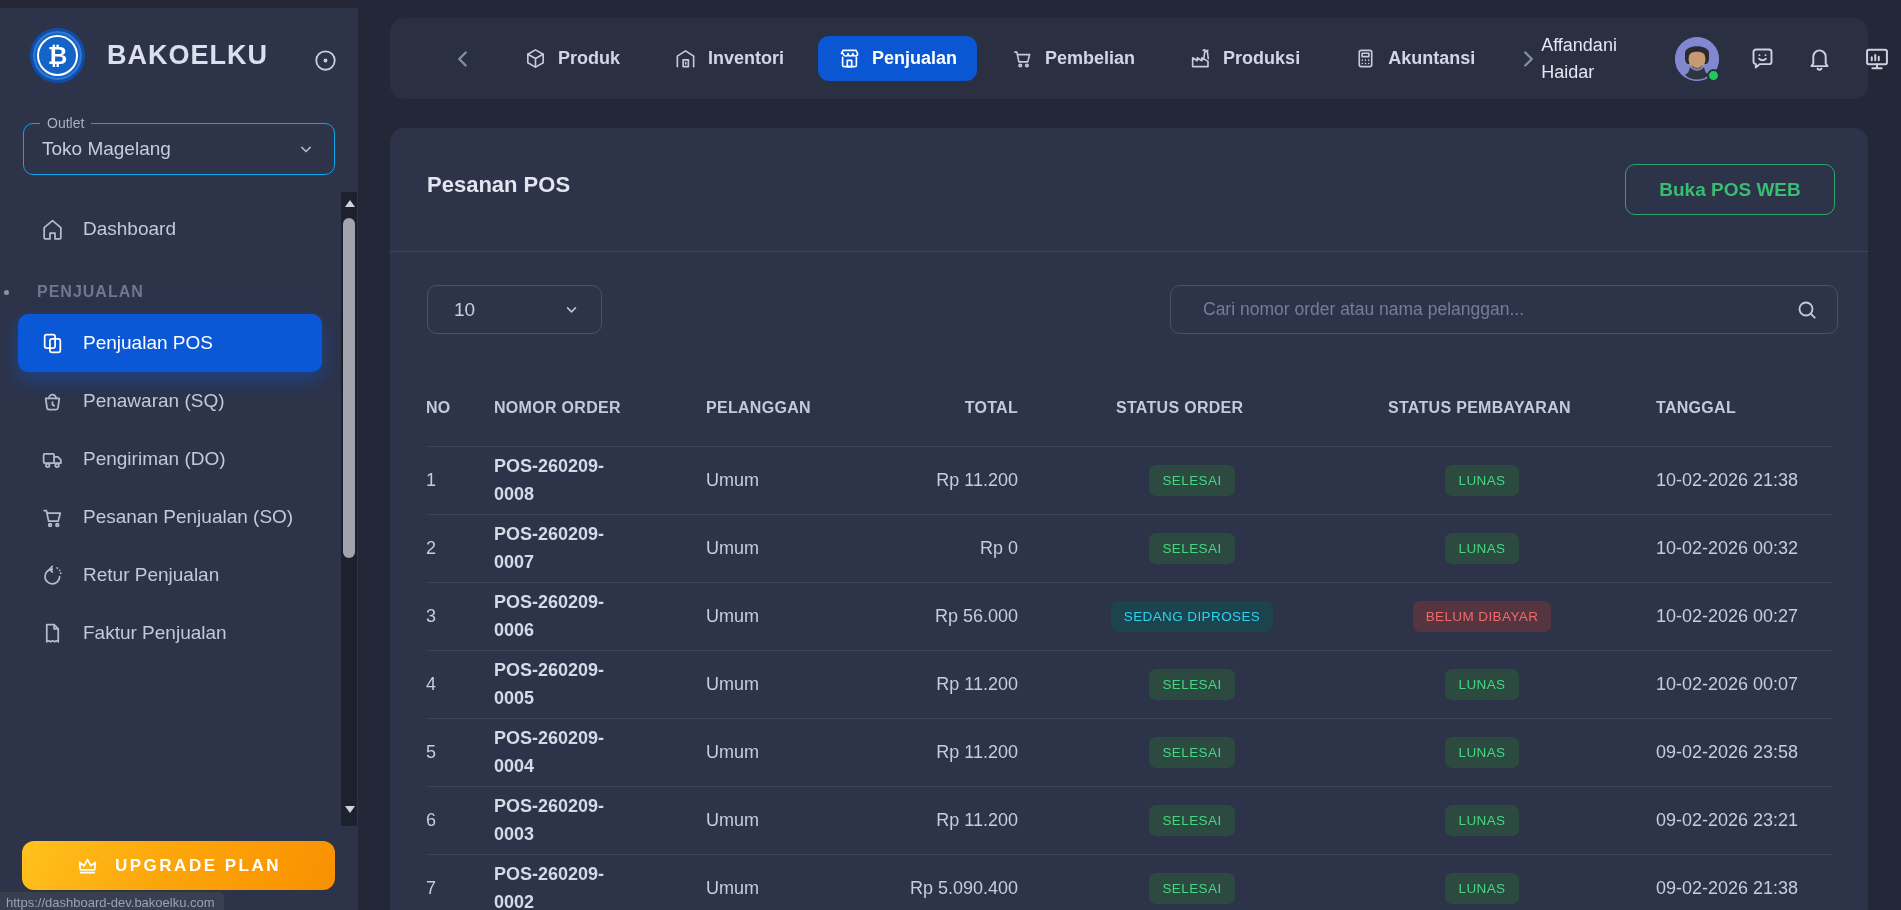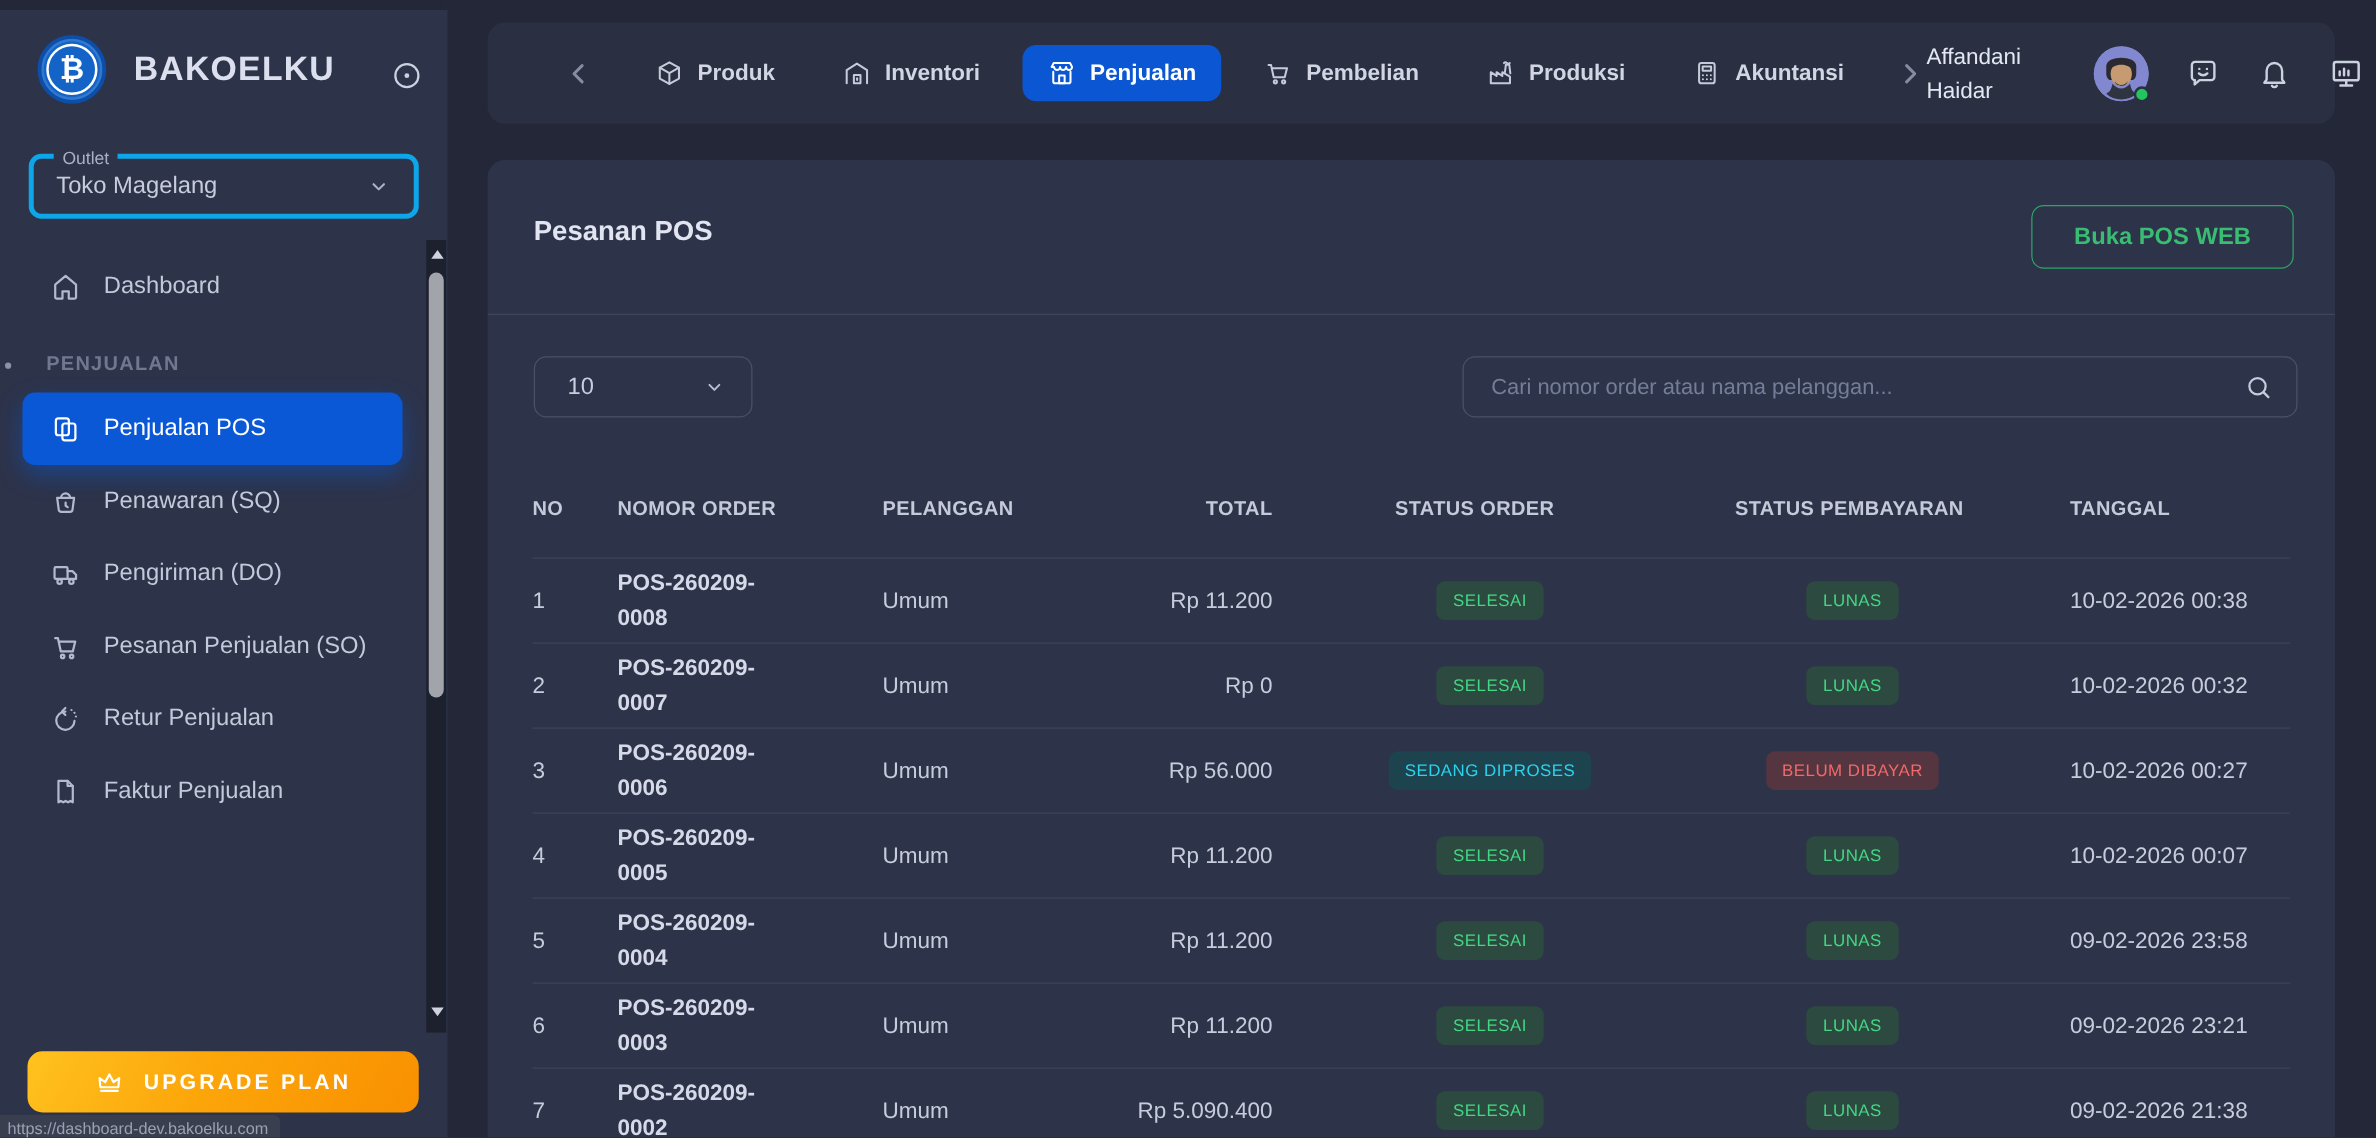--- a/index.html
+++ b/index.html
@@ -29,21 +29,21 @@
   .logo-ring {
     width:41px; height:41px; border-radius:50%; border:2px solid #fff;
     display:flex; align-items:center; justify-content:center;
   }
   .logo-b { color:#fff; font-size:24px; font-weight:bold; line-height:1; }
   .brand-name { margin-left:22px; font-size:27px; font-weight:bold; letter-spacing:1px; color:#dce0ee; }
   .collapse-btn { position:absolute; left:312px; top:47px; width:27px; height:27px; color:#ccd1e2; cursor:pointer; }
 
   .outlet-select {
     position:absolute; left:23px; top:123px; width:312px; height:52px;
-    border:4px solid #0ea5e9; border-radius:10px;
+    border:1px solid #0ea5e9; border-radius:10px;
     display:flex; align-items:center; padding:0 18px; cursor:pointer;
   }
   .outlet-label {
     position:absolute; top:-9px; left:16px; background:#2d3349; padding:0 7px;
     font-size:14px; color:#a9afc4;
   }
   .outlet-value { font-size:19px; color:#c7ccdd; }
   .outlet-select .chev { margin-left:auto; color:#aeb4c8; }
 
   .nav { position:absolute; left:0; top:200px; width:340px; display:flex; flex-direction:column; }
@@ -134,21 +134,21 @@
     position:absolute; left:37px; top:157px; width:175px; height:49px;
     border:1px solid #4a5168; border-radius:10px;
     display:flex; align-items:center; padding:0 20px 0 26px; cursor:pointer;
   }
   .page-size-value { font-size:19px; color:#c9cedf; }
   .page-size .chev { margin-left:auto; color:#b9bfd2; }
 
   .search-box {
     position:absolute; right:30px; top:157px; width:668px; height:49px;
     border:1px solid #4a5168; border-radius:10px;
-    display:flex; align-items:center; padding:0 18px 0 22px;
+    display:flex; align-items:center; padding:0 18px 0 32px;
   }
   .search-box input {
     flex:1; background:transparent; border:none; outline:none;
     font-family:"Liberation Sans",sans-serif; font-size:17.5px; color:#dde1ef;
   }
   .search-box input::placeholder { color:#757e97; }
   .search-box .icn { color:#c6cbdb; }
 
   .trow {
     display:grid;
@@ -443,21 +443,21 @@
         <div>1</div>
         <div><span class="order-no">POS-260209-0008</span></div>
         <div>Umum</div>
         <div class="col-total">Rp 11.200</div>
         <div class="col-so">
           <span class="badge success">SELESAI</span>
         </div>
         <div class="col-sp">
           <span class="badge success">LUNAS</span>
         </div>
-        <div class="col-date">10-02-2026 00:38</div>
+        <div class="col-date">10-02-2026 21:38</div>
       </div>
       <div class="trow table-row">
         <div>2</div>
         <div><span class="order-no">POS-260209-0007</span></div>
         <div>Umum</div>
         <div class="col-total">Rp 0</div>
         <div class="col-so">
           <span class="badge success">SELESAI</span>
         </div>
         <div class="col-sp">

